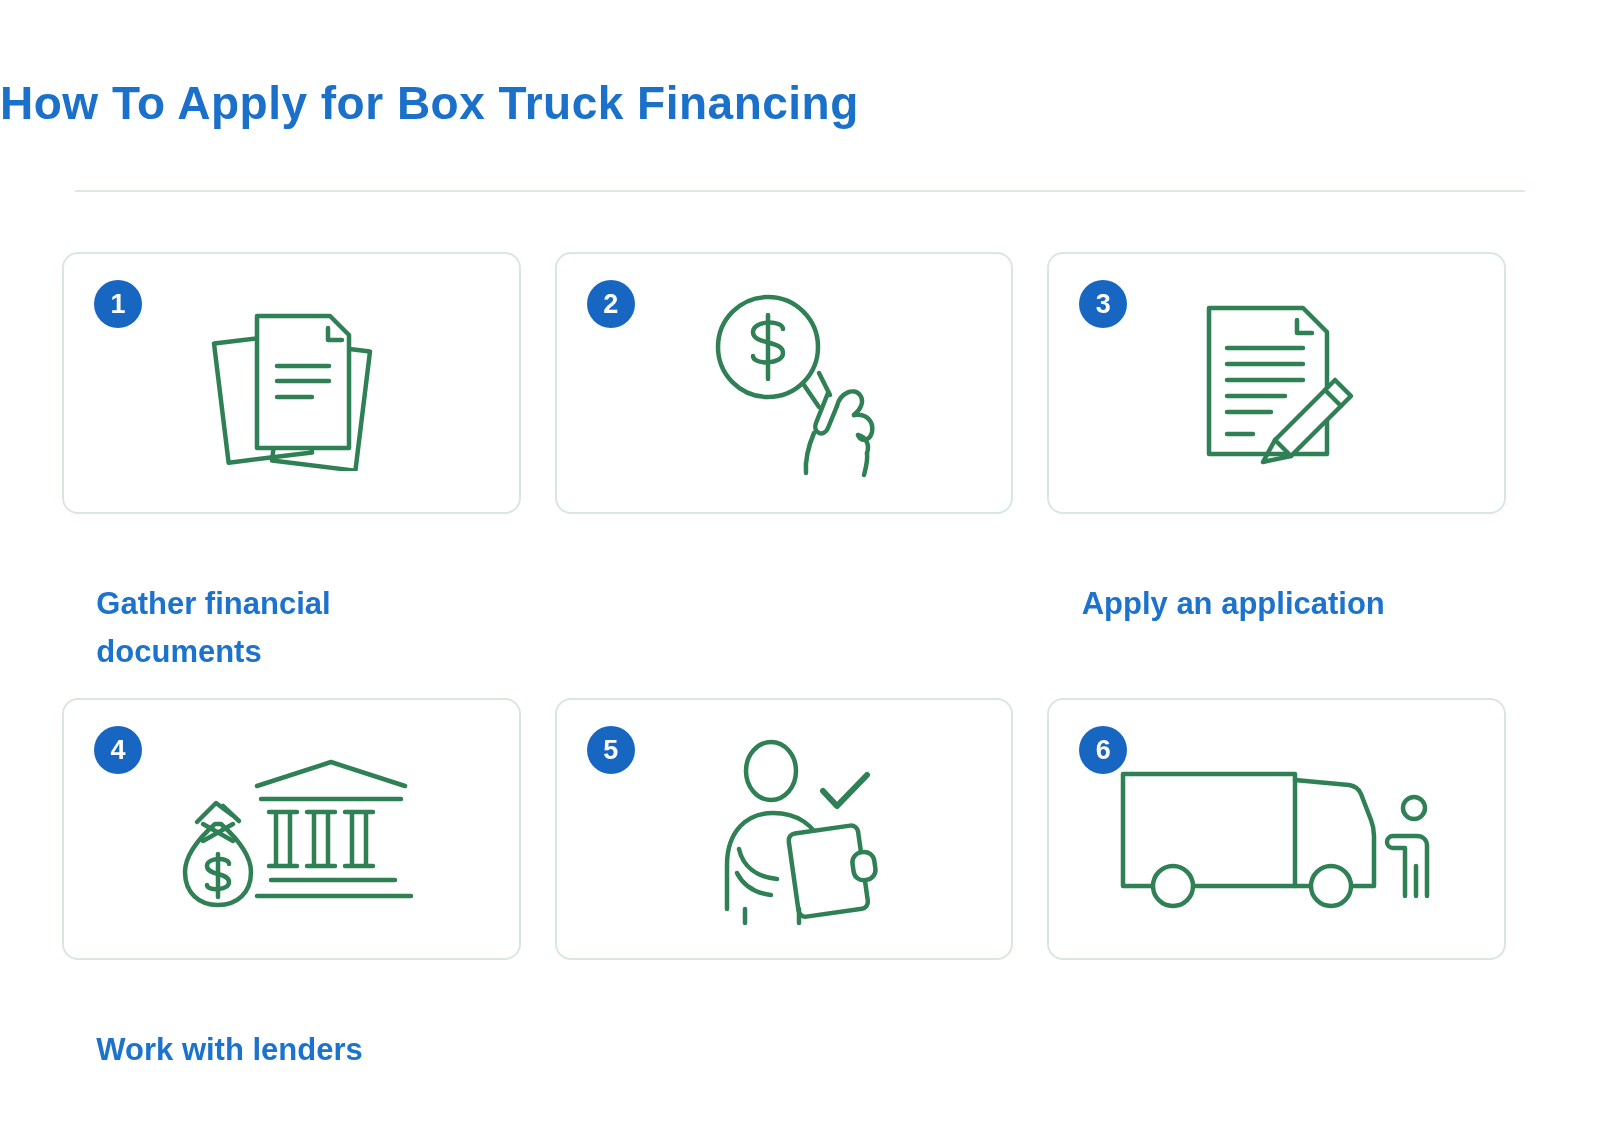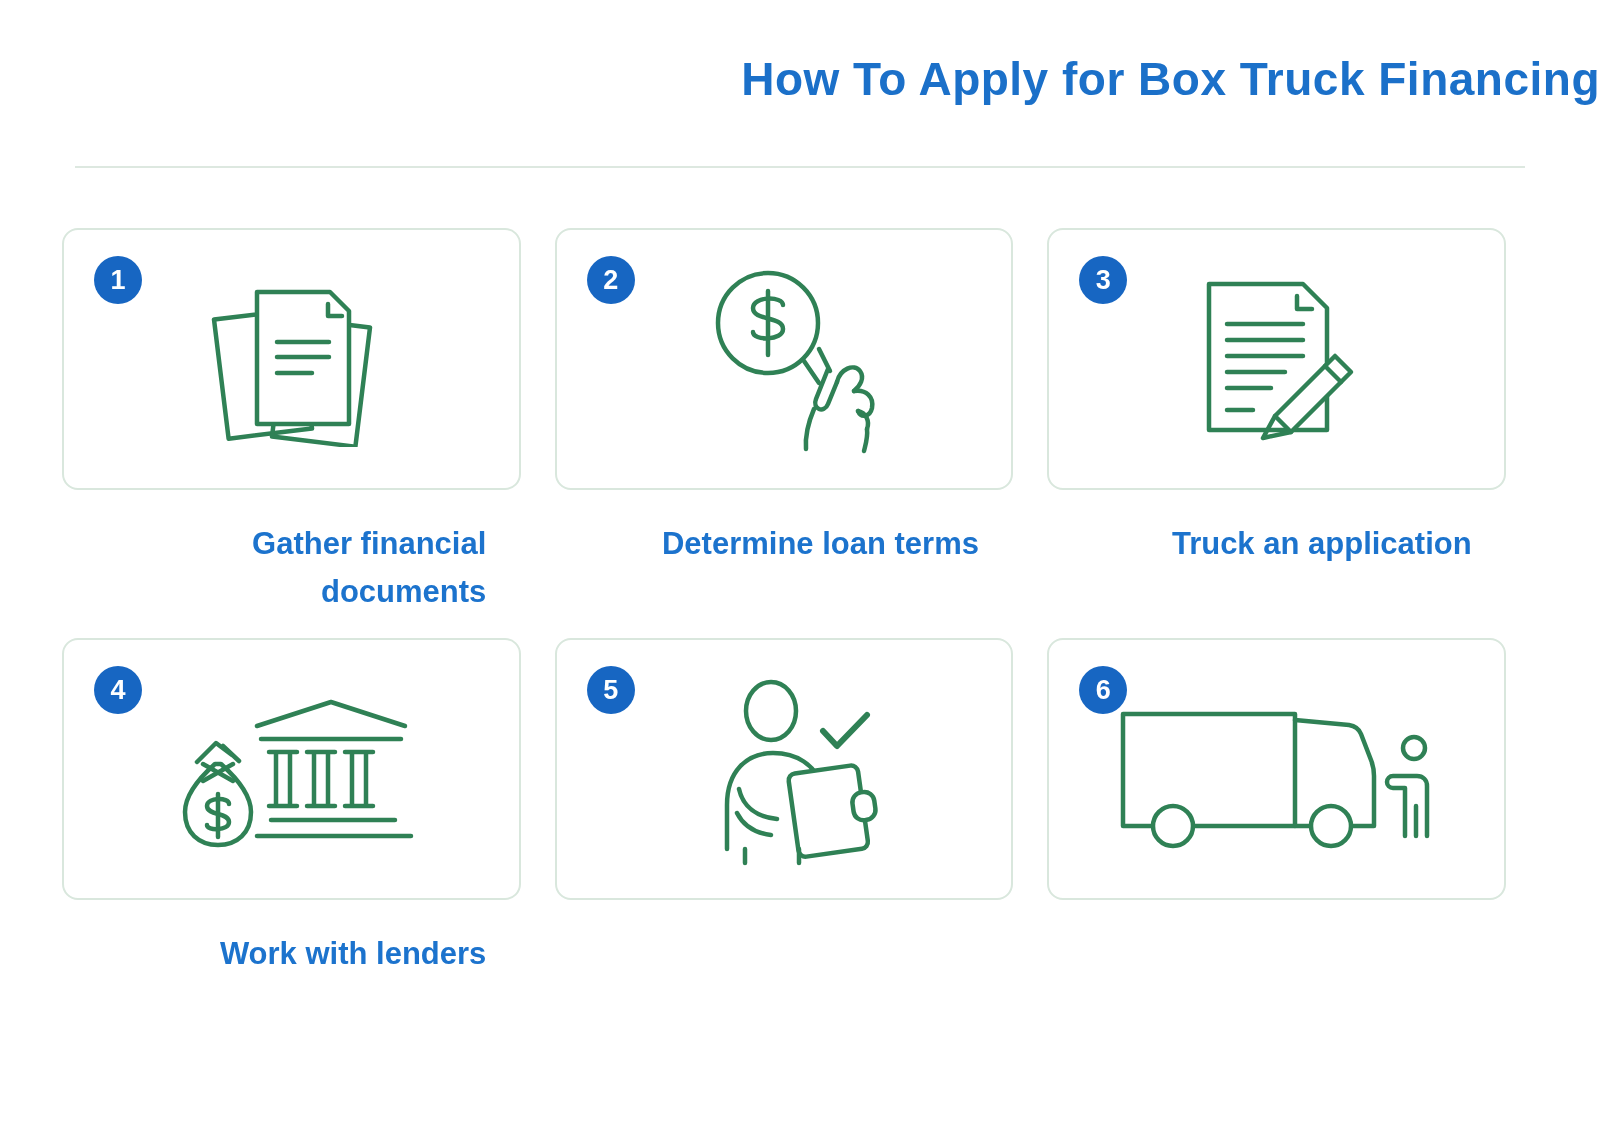--- a/index.html
+++ b/index.html
@@ -2,21 +2,21 @@
 <html style="--title-blue: #1b70c9; --label-blue: #1c73cd; --badge-blue: #1766c2; --icon-green: #2f8155; --card-border: #d9e7dd; --divider: #dde8e0;"><head>
 <meta charset="utf-8">
 <style>
   html,body{margin:0;padding:0;}
   body{
     width:1600px;height:1133px;background:#ffffff;overflow:hidden;
     font-family:"Liberation Sans","DejaVu Sans",sans-serif;
     -webkit-font-smoothing:antialiased;
   }
   .page-title{
-    margin:0;padding-top:52px;text-align:right;
+    margin:0;padding-top:76px;text-align:left;
     font-size:46px;font-weight:bold;letter-spacing:.5px;
     color:var(--title-blue,#1b70c9);
   }
   .divider{
     border:none;border-top:2px solid var(--divider,#dde8e0);
     margin:60px 75px 0 75px;
   }
   .grid{
     margin:60px 94px 0 62px;
     display:grid;
@@ -31,22 +31,23 @@
     display:flex;align-items:center;justify-content:center;
   }
   .badge{
     position:absolute;top:26px;left:30px;width:48px;height:48px;
     border-radius:50%;background:var(--badge-blue,#1766c2);
     color:#ffffff;font-size:27px;font-weight:bold;
     display:flex;align-items:center;justify-content:center;
   }
   .label{
     box-sizing:border-box;min-height:148px;padding-top:30px;
-    text-align:right;font-size:31px;font-weight:bold;line-height:1.55;
+    text-align:left;font-size:31px;font-weight:bold;line-height:1.55;
     color:var(--label-blue,#1c73cd);
+    margin-top:36px;
   }
   .label-inner{max-width:390px;margin:0 auto;}
   .icon{color:var(--icon-green,#2f8155);}
   .icon path,.icon rect,.icon circle,.icon ellipse{
     stroke:currentColor;stroke-width:4.5;fill:none;
     stroke-linecap:round;stroke-linejoin:round;
   }
   .icon .wfill{fill:#ffffff;}
   .icon .thick{stroke-width:6;}
 </style>
@@ -83,39 +84,36 @@
         <path d="M105,44 C105,35 75,35 75,47 C75,60 105,55 105,68 C105,80 75,80 75,71"></path>
         <path d="M126,100 L141,122 M141,88 L152,110"></path>
         <path d="M150,108 L138,138 C134,148 146,153 150,143 L159,121"></path>
         <path d="M159,121 C162,108 176,102 182,110 C187,117 182,125 176,130"></path>
         <path d="M176,130 C188,128 196,136 194,147 C192,156 183,157 180,150"></path>
         <path d="M180,150 C188,152 192,160 189,168"></path>
         <path d="M136,148 C130,162 127,175 128,188"></path>
         <path d="M189,168 C190,176 188,182 186,190"></path>
       </svg>
     </div>
-    <div class="label">
-      <div class="label-inner">Determine loan terms</div>
-    </div>
   </div>
 
   <div class="step">
     <div class="card">
       <span class="badge">3</span>
       <svg class="icon" width="200" height="178" viewBox="0 0 200 178" role="img" aria-label="application-form-pencil-icon">
         <path d="M32,14 H126 L150,38 V160 H32 Z"></path>
         <path d="M120,26 v13 h15"></path>
         <path d="M50,54 h76 M50,70 h76 M50,86 h76 M50,102 h58 M50,118 h44 M50,140 h26"></path>
         <path class="wfill" d="M98,146 L158,86 L174,102 L114,162 Z"></path>
         <path d="M148,96 L164,112"></path>
         <path d="M98,146 L86,168 L114,162"></path>
       </svg>
     </div>
     <div class="label">
-      <div class="label-inner">Truck an application</div>
+      <div class="label-inner">Apply an application</div>
     </div>
   </div>
 
   <div class="step">
     <div class="card">
       <span class="badge">4</span>
       <svg class="icon" width="265" height="170" viewBox="0 0 265 170" role="img" aria-label="money-bag-bank-icon">
         <path d="M98,42 L172,18 L246,42"></path>
         <path d="M102,55 H242"></path>
         <path d="M110,68 H138 M117,70 V120 M131,70 V120 M110,122 H138"></path>

